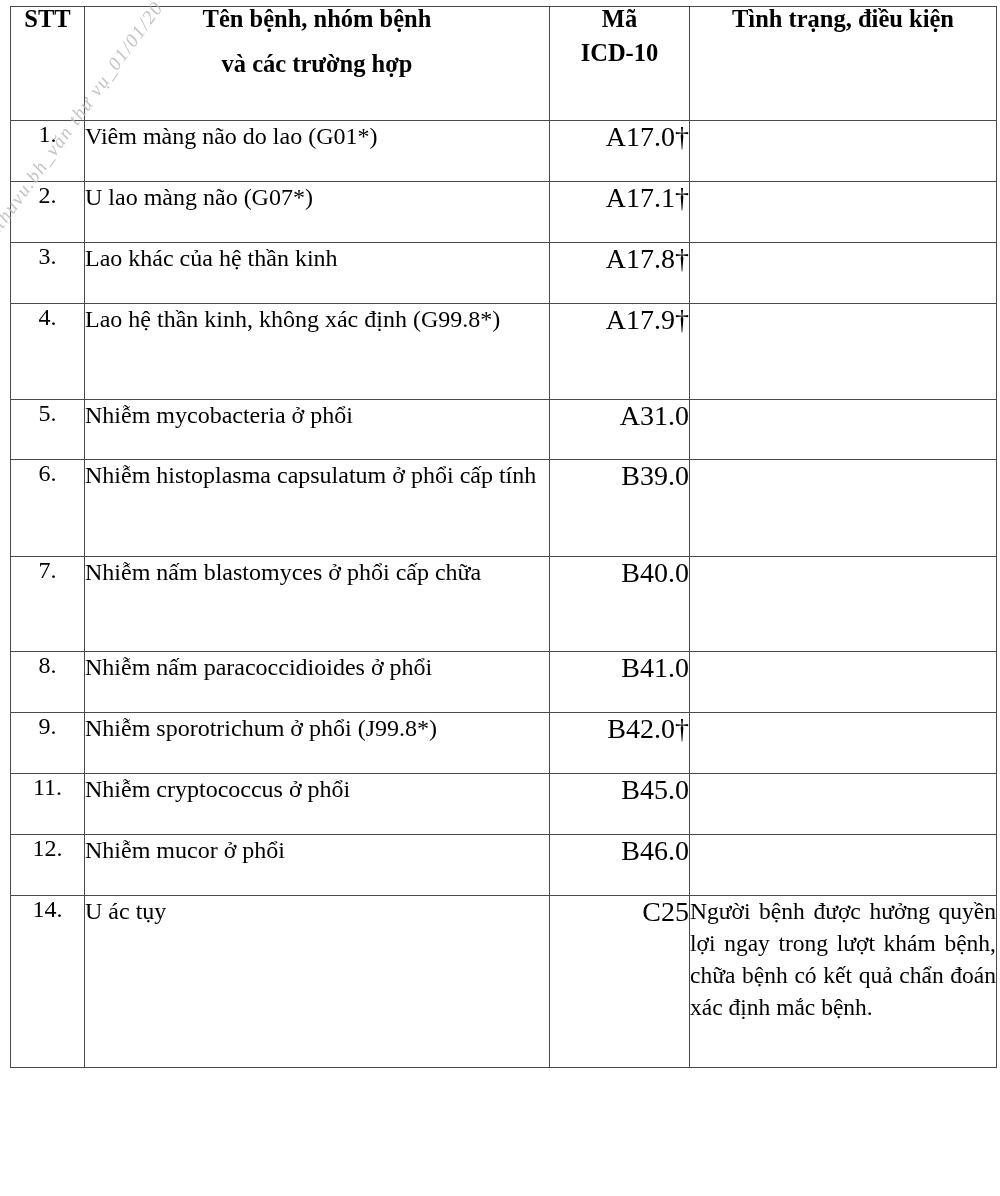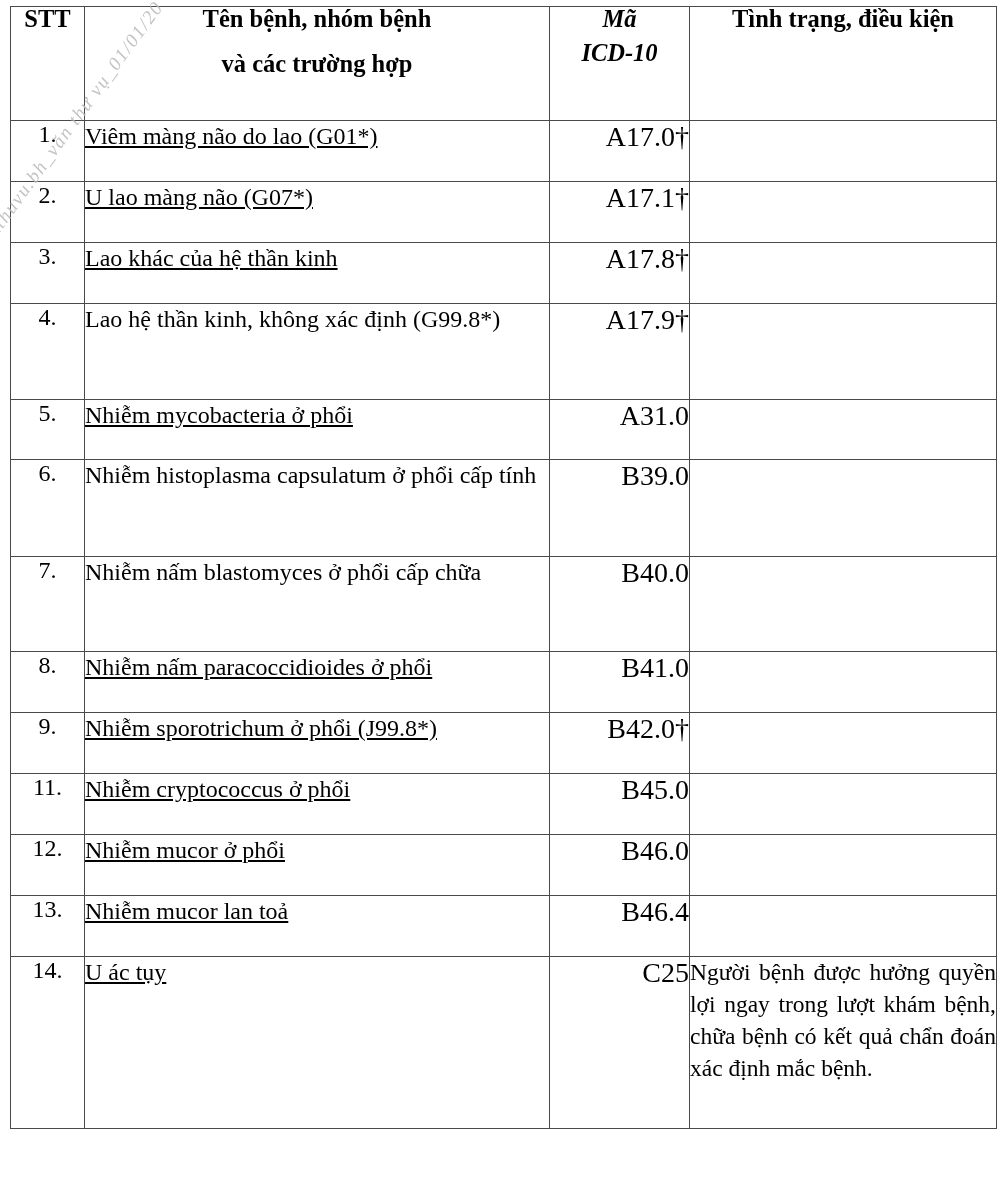--- a/index.html
+++ b/index.html
@@ -82,21 +82,20 @@
   }
   th.h-stt {
     padding: 20px 0 0 0;
   }
   th.h-name {
     padding: 20px 10px 0 10px;
   }
   th.h-name .hl2 { display: block; margin-top: 20px; }
   th.h-code {
     padding: 20px 4px 0 4px;
-    font-style: italic;
   }
   th.h-code .hl2 { display: block; margin-top: 9px; }
   th.h-cond {
     padding: 20px 8px 0 8px;
   }
 
   
   td.d-stt {
     text-align: center;
     font-size: 24px;
@@ -104,21 +103,21 @@
     white-space: nowrap;
   }
   td.d-name {
     font-size: 24px;
     line-height: 1.28;
     padding: 12px 12px 10px 14px;
     text-align: justify;
     text-justify: inter-word;
     hyphens: none;
   }
-  td.d-name.one-line { text-align: left; text-decoration: underline; }
+  td.d-name.one-line { text-align: left; }
   td.d-code {
     text-align: right;
     font-size: 28px;
     padding: 13px 2px 0 2px;
     white-space: nowrap;
   }
   td.d-cond {
     font-size: 23.5px;
     line-height: 1.36;
     padding: 12px 12px 10px 14px;
@@ -238,26 +237,20 @@
         <td class="d-cond empty"></td>
       </tr>
 
       <tr class="r-h61">
         <td class="d-stt">12.</td>
         <td class="d-name one-line">Nhiễm mucor ở phổi</td>
         <td class="d-code">B46.0</td>
         <td class="d-cond empty"></td>
       </tr>
 
-      <tr class="r-h61">
-        <td class="d-stt">13.</td>
-        <td class="d-name one-line">Nhiễm mucor lan toả</td>
-        <td class="d-code">B46.4</td>
-        <td class="d-cond empty"></td>
-      </tr>
 
       <tr class="r-last">
         <td class="d-stt">14.</td>
         <td class="d-name one-line">U ác tụy</td>
         <td class="d-code">C25</td>
         <td class="d-cond">Người bệnh được hưởng quyền lợi ngay trong lượt khám bệnh, chữa bệnh có kết quả chẩn đoán xác định mắc bệnh.</td>
       </tr>
 
     </tbody>
   </table>

